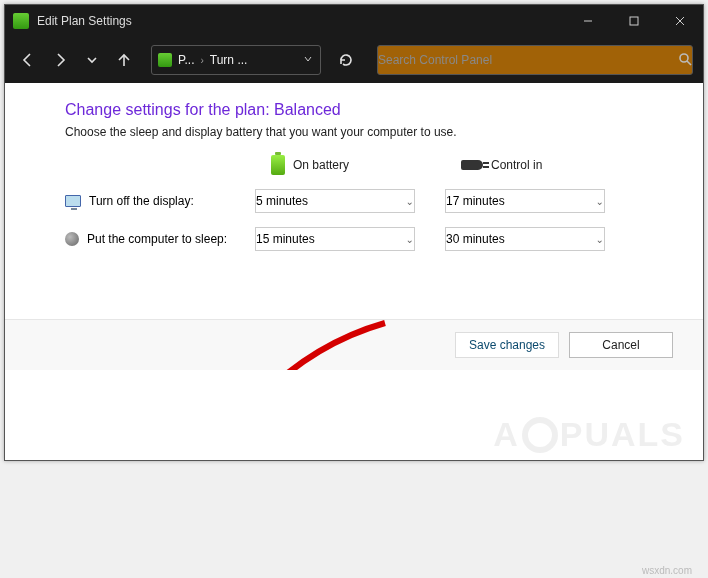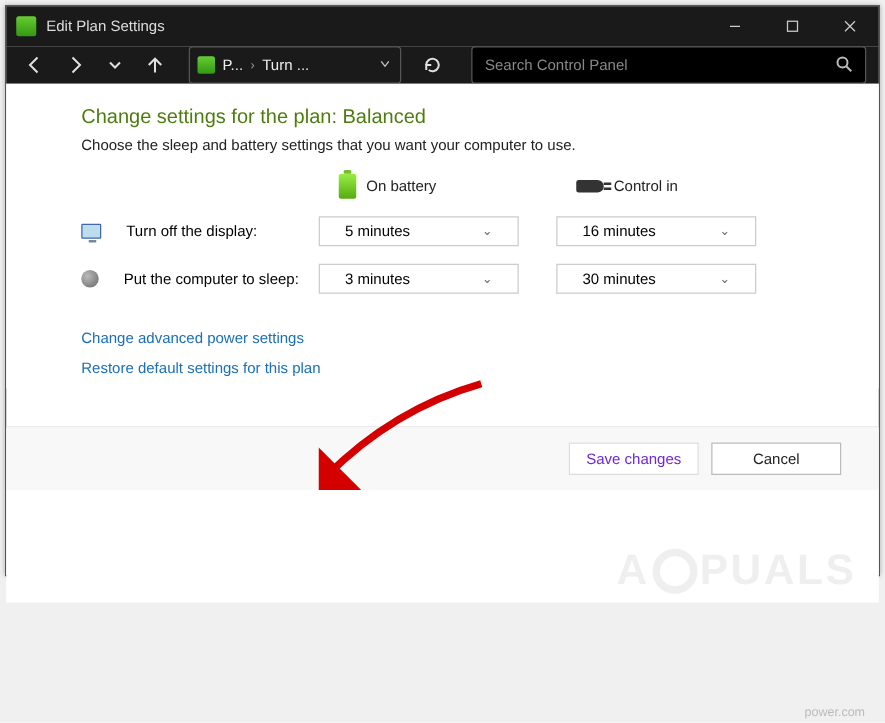--- a/index.html
+++ b/index.html
@@ -88,41 +88,41 @@
     margin-left: 4px;
   }
   .refresh-btn svg { stroke:#e0e0e0; fill:none; stroke-width:1.6; }
   .searchbox {
     flex: 1;
     display: flex;
     align-items: center;
     border: 1px solid #555;
     border-radius: 3px;
     height: 30px;
-    background: #000000;
+    background: #a16207;
     margin-left: 10px;
-    padding: 0 10px;
+    padding: 0 0;
     color: #888;
   }
   .searchbox input {
     flex:1;
     background:transparent; border:0; outline:0;
     color:#ccc; font-size:12px;
   }
   .searchbox input::placeholder { color: #888; }
   .searchbox .search-icon svg { stroke:#bbb; fill:none; stroke-width:1.6; }
   
   .content {
     flex: 1;
     background: #ffffff;
     padding: 18px 10px 0 60px;
     position: relative;
   }
   .page-title {
-    color: #4d7c0f;
+    color: #6d28d9;
     font-size: 16px;
     font-weight: 400;
     margin-bottom: 6px;
   }
   .page-sub {
     font-size: 12px;
     color: #222;
     margin-bottom: 16px;
   }
   .power-grid {
@@ -147,41 +147,41 @@
   }
   .plug-icon {
     width:22px; height:10px;
     background:#333; border-radius:2px 5px 5px 2px;
     position:relative;
   }
   .plug-icon::after {
     content:""; position:absolute; right:-6px; top:2px;
     width:6px; height:2px; background:#333; box-shadow:0 4px 0 #333;
   }
-  .row-label { display:flex; align-items:center; gap:20px; }
+  .row-label { display:flex; align-items:center; gap:8px; }
   .display-icon {
     width:16px; height:12px;
     border:1px solid #46a; background:#bde;
     border-radius:1px;
     position:relative;
   }
   .display-icon::after {
     content:""; position:absolute; left:5px; top:12px;
     width:6px; height:2px; background:#789;
   }
   .sleep-icon {
     width:14px; height:14px;
     border-radius:50%;
     background: radial-gradient(circle at 35% 35%, #bbb, #666);
   }
   .combo {
     display:flex; align-items:center; justify-content:space-between;
     border:1px solid #ccc;
     height:24px;
-    padding:0 20px;
+    padding:0 0;
     font-size:12px;
     background:#fff;
   }
   .combo .chev { color:#666; font-size:10px; }
   .links { margin-top: 28px; }
   .link {
     color:#1a6fb7;
     font-size:12px;
     margin-bottom:10px;
     cursor:pointer;
@@ -201,21 +201,21 @@
     display:flex; justify-content:flex-end; gap:10px;
     background:#f8f8f8;
     padding:12px 30px;
   }
   .btn {
     min-width:104px; height:26px;
     border:1px solid #bbb; background:#fff;
     font-size:12px; color:#222;
     display:flex; align-items:center; justify-content:center;
   }
-  .btn.disabled { color:#6d28d9; border-color:#ddd; }
+  .btn.disabled { color:#0c4a6e; border-color:#ddd; }
   
   .watermark {
     position:absolute;
     right:18px; bottom:6px;
     font-size:34px;
     font-weight:700;
     letter-spacing:2px;
     color:rgba(120,120,120,0.12);
     font-family: Arial, sans-serif;
     user-select:none;
@@ -305,21 +305,21 @@
             <circle cx="6" cy="6" r="4"></circle>
             <line x1="9" y1="9" x2="13" y2="13"></line>
           </svg>
       </span>
     </div>
   </div>
 
   <div class="content-wrapper">
   <div class="content">
     <div class="page-title">Change settings for the plan: Balanced</div>
-    <div class="page-sub">Choose the sleep and battery settings that you want your computer to use.</div>
+    <div class="page-sub">Choose the sleep and display battery that you want your computer to use.</div>
 
     <div class="power-grid">
 
       <div></div>
       <div class="col-header">
         <span class="battery-icon"></span>
         <span>On battery</span>
       </div>
       <div></div>
       <div class="col-header">
@@ -330,43 +330,39 @@
       <div class="row-label">
         <span class="display-icon"></span>
         <span>Turn off the display:</span>
       </div>
       <div class="combo">
         <span>5 minutes</span>
         <span class="chev">⌄</span>
       </div>
       <div></div>
       <div class="combo">
-        <span>16 minutes</span>
+        <span>17 minutes</span>
         <span class="chev">⌄</span>
       </div>
 
       <div class="row-label">
         <span class="sleep-icon"></span>
         <span>Put the computer to sleep:</span>
       </div>
       <div class="combo">
-        <span>3 minutes</span>
+        <span>15 minutes</span>
         <span class="chev">⌄</span>
       </div>
       <div></div>
       <div class="combo">
         <span>30 minutes</span>
         <span class="chev">⌄</span>
       </div>
     </div>
 
-    <div class="links">
-      <div class="link">Change advanced power settings</div>
-      <div class="link">Restore default settings for this plan</div>
-    </div>
 
     <svg class="arrow-annot" width="140" height="110">
       <defs>
         <marker id="ah" markerWidth="12" markerHeight="12" refX="2" refY="6" orient="auto">
           <path d="M0,0 L12,6 L0,12 Z" fill="#d40000"></path>
         </marker>
       </defs>
       <path d="M130,10 Q60,30 6,84" stroke="#d40000" stroke-width="6" fill="none" marker-end="url(#ah)"></path>
     </svg>
 
@@ -381,13 +377,13 @@
   <div style="position:relative; height:90px; background:#fff;">
     <div class="watermark">
       <span>A</span>
       <span class="wm-circle"></span>
       <span>PUALS</span>
     </div>
   </div>
   </div>
 
 </div>
-<div style="position:fixed; right:16px; bottom:2px; font-size:10px; color:#bbb;">power.com</div>
+<div style="position:fixed; right:16px; bottom:2px; font-size:10px; color:#bbb;">wsxdn.com</div>
 
 </body></html>

